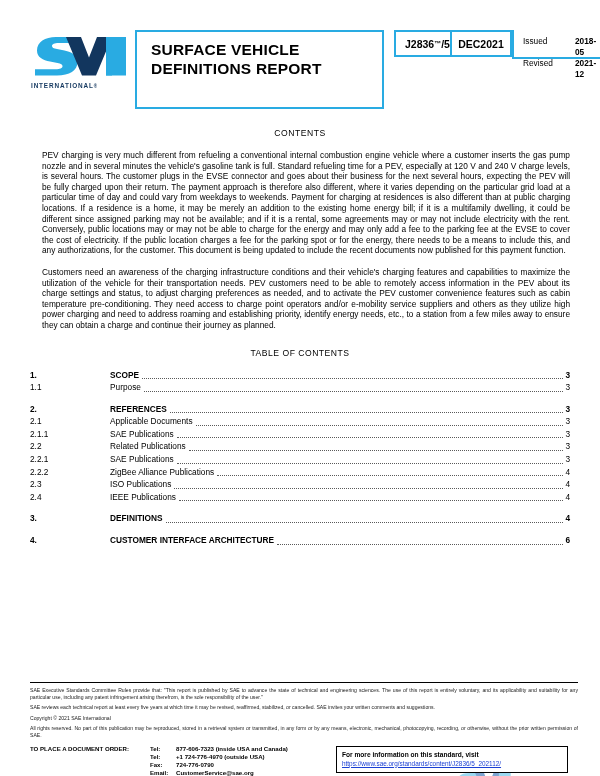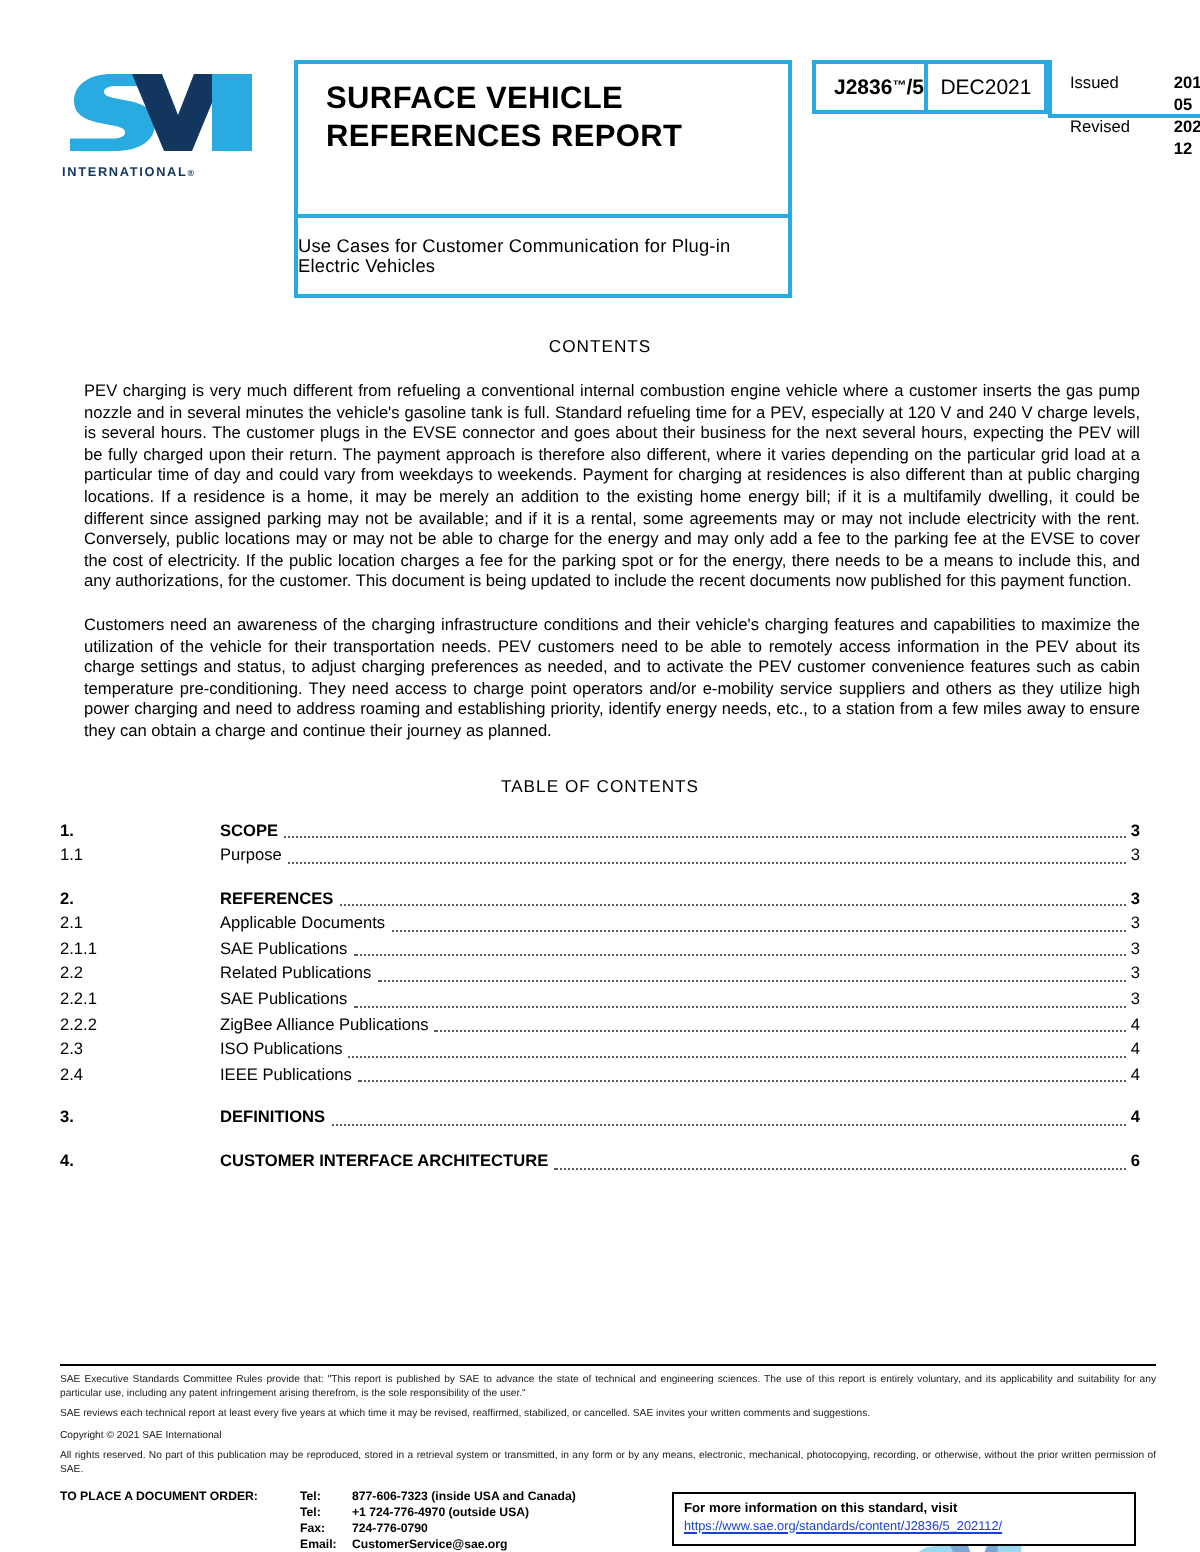--- a/index.html
+++ b/index.html
@@ -22,21 +22,20 @@
     box-sizing: border-box;
     padding: 0;
   }
 
   
   .header {
     position: relative;
     margin: 30px 30px 0 30px;
     display: flex;
     align-items: flex-start;
-    gap: 12px;
   }
   .logo-cell {
     width: 105px;
     flex: 0 0 105px;
     padding-top: 4px;
   }
   .sae-logo {
     width: 100px;
   }
   .sae-wordmark {
@@ -113,21 +112,21 @@
   }
   .meta-date {
     flex: 0 0 60px;
     border: 2px solid #29abe2;
     border-left: none;
     box-sizing: border-box;
     display: flex;
     align-items: center;
     justify-content: center;
     font-size: 10.5px;
-    font-weight: normal;
+    font-weight: bold;
   }
   .meta-body {
     border: 2px solid #29abe2;
     border-top: none;
     box-sizing: border-box;
     padding: 6px 0 0 9px;
     height: 29px;
   }
   .meta-kv {
     display: flex;
@@ -287,24 +286,21 @@
         <rect x="152" y="6" width="12" height="77" fill="#29abe2"></rect>
       </svg>
       <div class="sae-wordmark"><span>INTERNATIONAL</span><span class="reg">®</span></div>
     </div>
 
     <div class="header-right">
 
       <div class="title-col">
         <div class="title-box">
           <div class="title-line">SURFACE VEHICLE</div>
-          <div class="title-line">REFERENCES REPORT</div>
-        </div>
-        <div class="subtitle-box">
-          <span class="subtitle-text">Use Cases for Customer Communication for Plug-in Electric Vehicles</span>
+          <div class="title-line">DEFINITIONS REPORT</div>
         </div>
       </div>
 
       <div class="meta-col">
         <div class="meta-row-top">
           <div class="meta-doc">
             <span>J2836</span>
               <span class="tm">™</span>
               <span>/5</span>
           </div>

